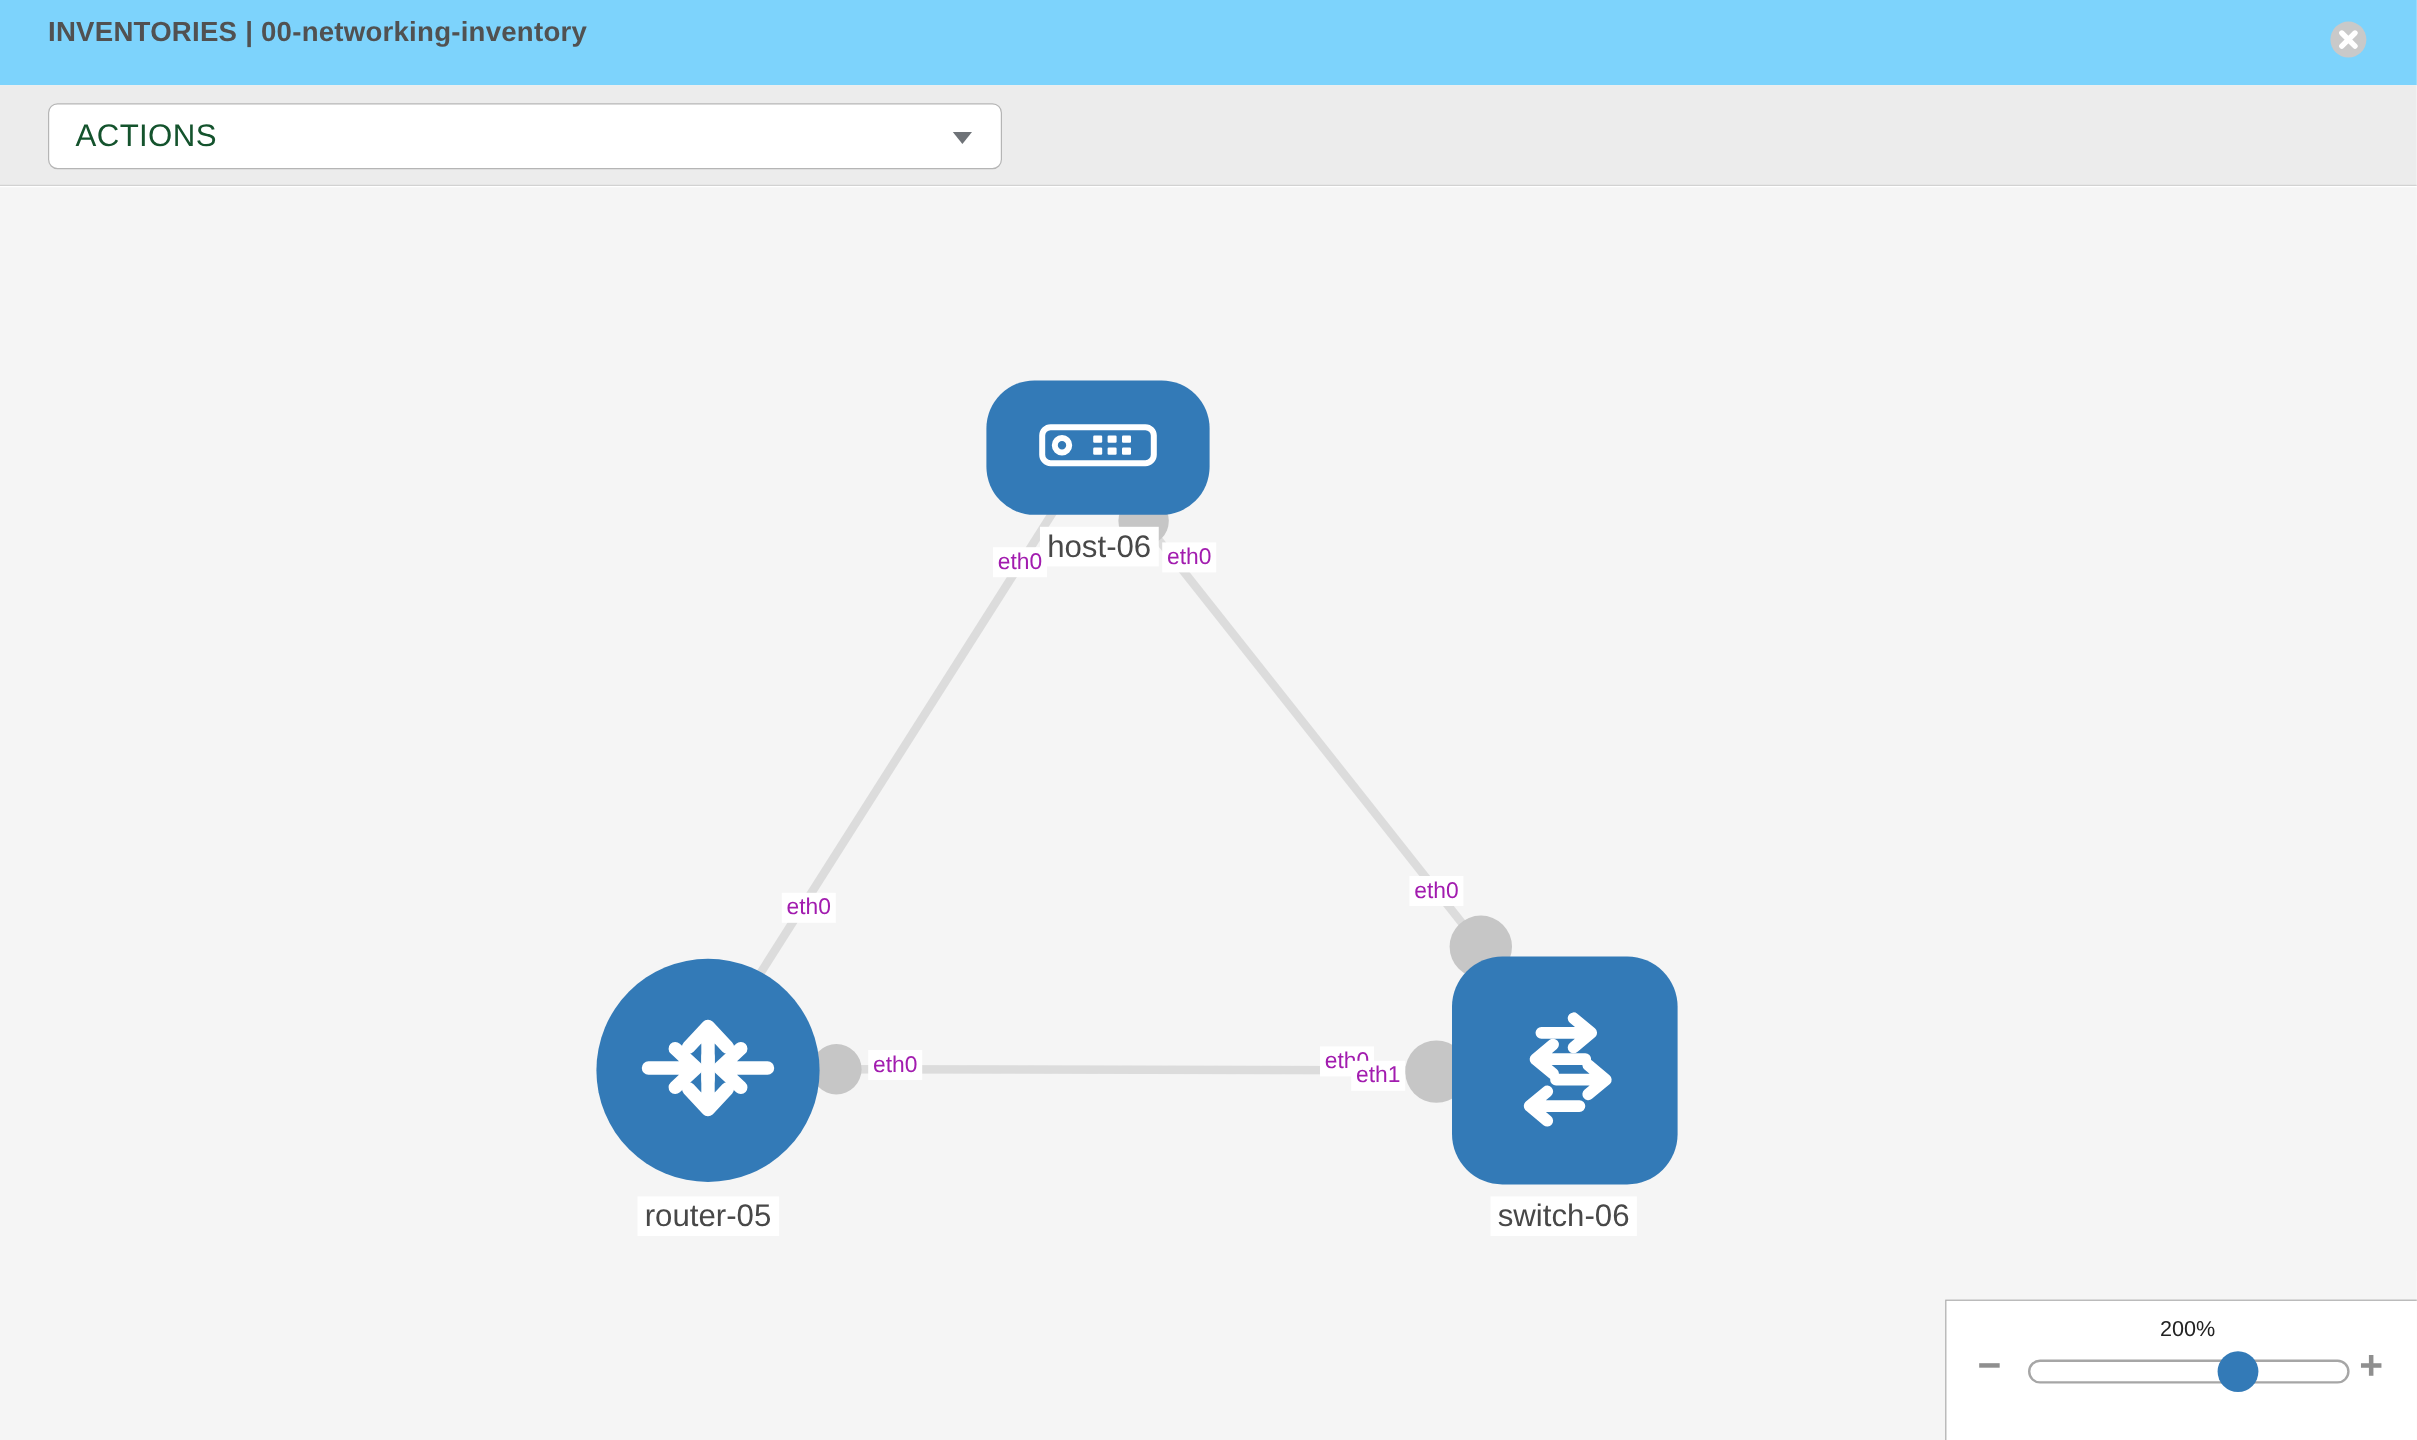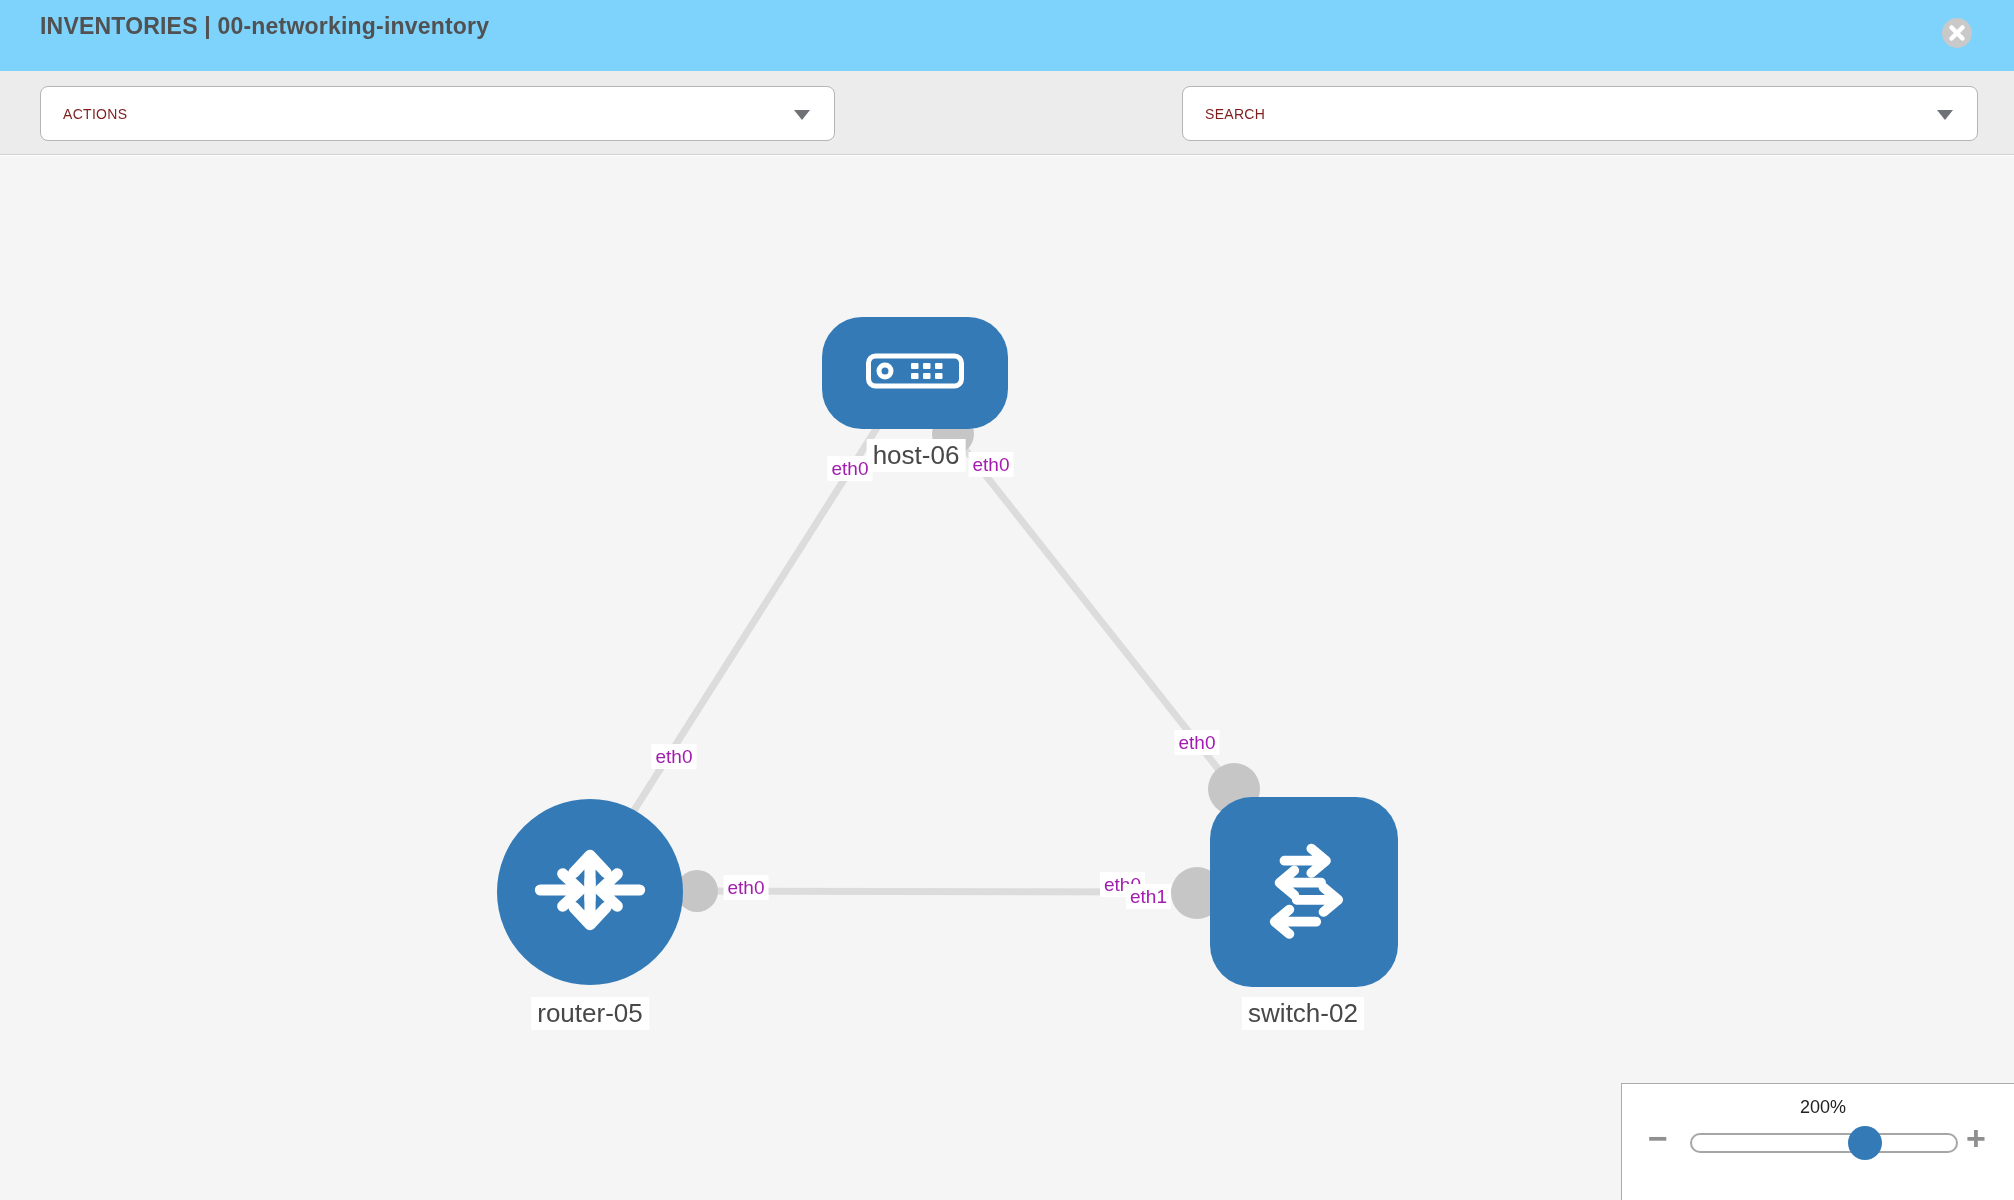--- a/index.html
+++ b/index.html
@@ -18,21 +18,21 @@
   .close-btn{position:absolute;left:1941px;top:17px;width:32px;height:32px;cursor:pointer;border:0;background:none;padding:0;}
   
   .toolbar{
     position:absolute;left:0;top:71px;width:2014px;height:84px;
     background:#ececec;border-bottom:1px solid #d2d2d2;box-sizing:border-box;
   }
   .select-box{
     position:absolute;top:15px;height:55px;background:#ffffff;border:1px solid #b5b5b5;
     border-radius:8px;box-sizing:border-box;display:flex;align-items:center;cursor:pointer;
   }
-  .select-box .select-label{margin-left:22px;font-size:14px;color:#7f1d1d;letter-spacing:.3px;}
+  .select-box .select-label{margin-left:22px;font-size:26px;color:#14532d;letter-spacing:.3px;}
   .caret{
     position:absolute;right:24px;top:50%;margin-top:-4px;width:0;height:0;
     border-left:8px solid transparent;border-right:8px solid transparent;border-top:10px solid #6e7277;
   }
   .tool-btn{position:absolute;top:96px;width:38px;height:38px;border:0;background:none;padding:0;cursor:pointer;}
   
   .canvas{position:absolute;left:0;top:156px;width:2014px;height:1044px;background:#f5f5f5;}
   .links-layer{position:absolute;left:0;top:0;z-index:1;}
   .node{position:absolute;z-index:2;background:#337ab7;display:flex;align-items:center;justify-content:center;cursor:pointer;}
   .node-host{left:822px;top:161px;width:186px;height:112px;border-radius:40px;}
@@ -97,24 +97,20 @@
   <button class="tool-btn" style="left:1116px;">
     <span>
       <svg width="38" height="38" viewBox="0 0 24 24">
         <circle cx="8.2" cy="8.2" r="4.1" fill="none" stroke="#7f8790" stroke-width="3"></circle>
         <path d="M11.2 11.2 L18.6 18.6" stroke="#7f8790" stroke-width="3.4" stroke-linecap="round"></path>
         <path d="M15.6 15.6 L18.4 12.8" stroke="#7f8790" stroke-width="3" stroke-linecap="round"></path>
       </svg>
     </span>
   </button>
 
-  <div class="select-box" style="left:1182px;width:796px;">
-    <span class="select-label">SEARCH</span>
-    <span class="caret"></span>
-  </div>
 </div>
 
 <div class="canvas">
 
   <svg class="links-layer" width="2014" height="1044">
 
     <line x1="885" y1="259" x2="633" y2="656" stroke="#dcdcdc" stroke-width="7"></line>
     <line x1="953" y1="278" x2="1234" y2="633" stroke="#dcdcdc" stroke-width="7"></line>
     <line x1="697" y1="735" x2="1197" y2="736" stroke="#dcdcdc" stroke-width="7"></line>
 
@@ -160,21 +156,21 @@
           <path d="M64 44 L32 44 M42 34 L30 44 L42 54"></path>
           <path d="M44 58 L76 58 M66 48 L78 58 L66 68"></path>
           <path d="M60 76 L28 76 M38 66 L26 76 L38 86"></path>
         </g>
       </svg>
     </span>
   </div>
 
   <div class="net-label name-label centered" style="left:916px;top:283px;">host-06</div>
   <div class="net-label name-label centered" style="left:590px;top:841px;">router-05</div>
-  <div class="net-label name-label centered" style="left:1303px;top:841px;">switch-02</div>
+  <div class="net-label name-label centered" style="left:1303px;top:841px;">switch-06</div>
 
   <div class="net-label if-label centered" style="left:850px;top:300px;">eth0</div>
   <div class="net-label if-label centered" style="left:991px;top:296px;">eth0</div>
   <div class="net-label if-label centered" style="left:674px;top:588px;">eth0</div>
   <div class="net-label if-label centered" style="left:1197px;top:574px;">eth0</div>
   <div class="net-label if-label centered" style="left:746px;top:719px;">eth0</div>
   <div class="net-label if-label" style="left:1100px;top:716px;">eth0</div>
   <div class="net-label if-label" style="left:1126px;top:728px;">eth1</div>
 
   <div class="zoom-panel">

